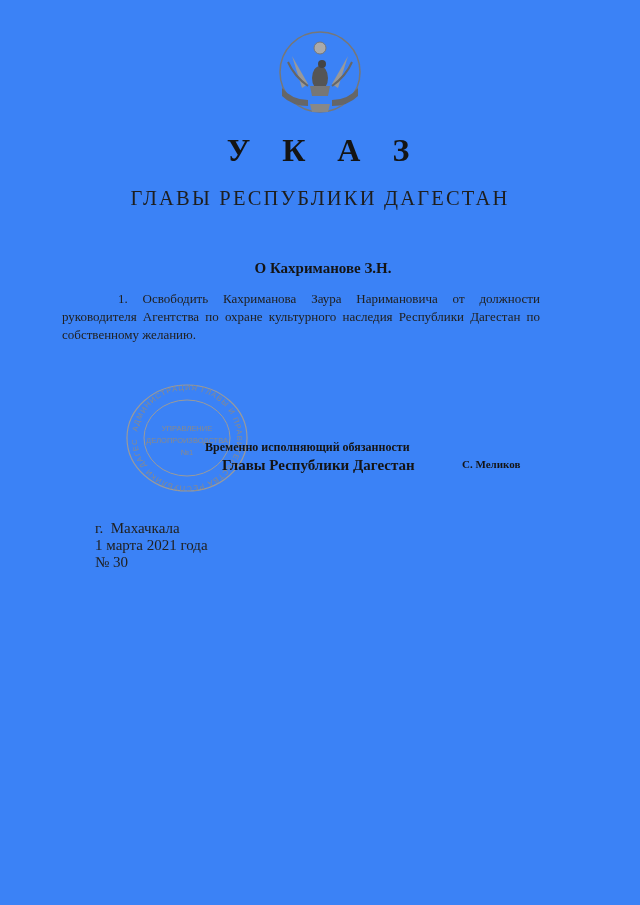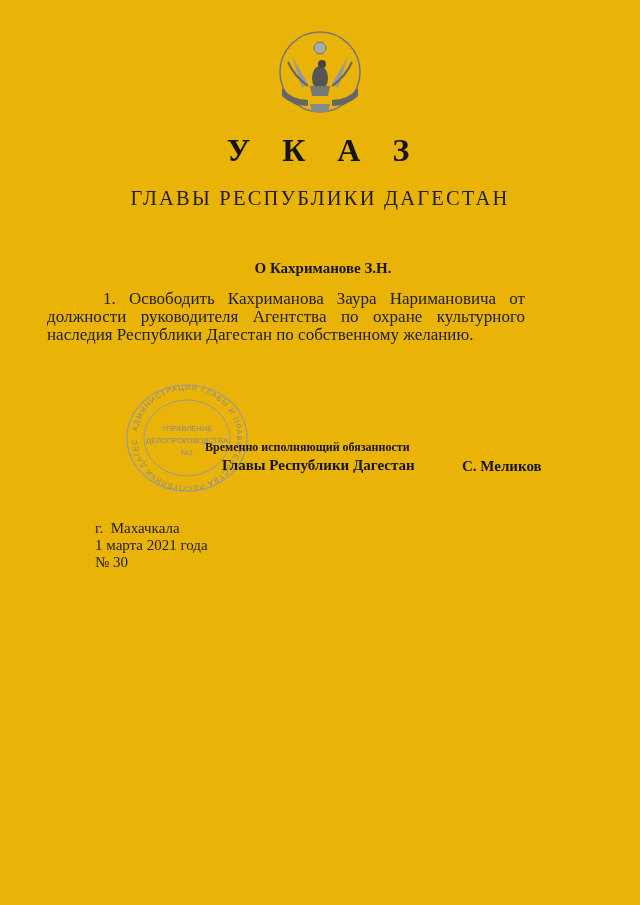--- a/index.html
+++ b/index.html
@@ -12,21 +12,21 @@
       height: 905px;
       position: relative;
       overflow: hidden;
       font-family: "Liberation Serif", "DejaVu Serif", serif;
       color: #1a1a1a;
     }
     .page {
       position: absolute;
       left: 0; top: 0;
       width: 640px; height: 905px;
-      background: #eab308;
+      background: #3b82f6;
     }
     .emblem {
       position: absolute;
       left: 272px;
       top: 26px;
       width: 96px;
       height: 96px;
     }
     .title {
       position: absolute;
@@ -55,24 +55,24 @@
       left: 0;
       width: 646px;
       top: 260px;
       text-align: center;
       font-weight: bold;
       font-size: 15px;
       color: #141414;
     }
     .body-text {
       position: absolute;
-      left: 47px;
+      left: 62px;
       width: 478px;
       top: 290px;
-      font-size: 17px;
+      font-size: 13px;
       line-height: 18px;
       color: #202020;
     }
     .para {
       text-align: justify;
       text-indent: 56px;
       margin: 0;
     }
     .para.last-line-left {
       text-align-last: left;
@@ -98,21 +98,21 @@
       top: 457px;
       font-weight: bold;
       font-size: 15px;
       color: #141414;
     }
     .sign-name {
       position: absolute;
       left: 462px;
       top: 458px;
       font-weight: bold;
-      font-size: 15px;
+      font-size: 11px;
       color: #141414;
     }
     .footer-block {
       position: absolute;
       left: 67px;
       top: 520px;
       font-size: 15px;
       line-height: 17px;
       color: #202020;
     }

